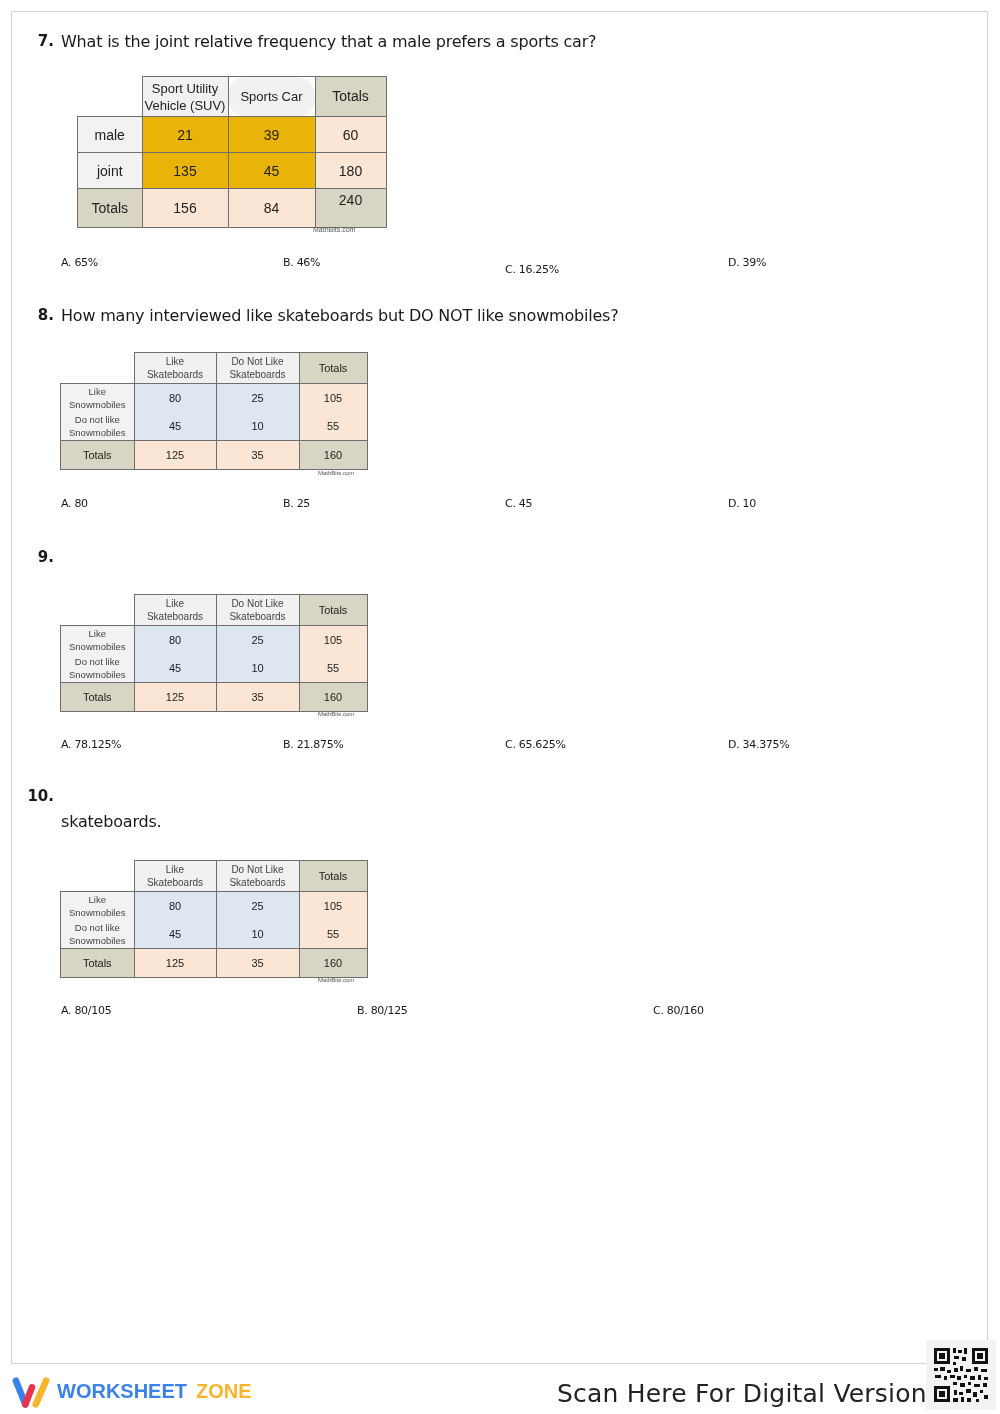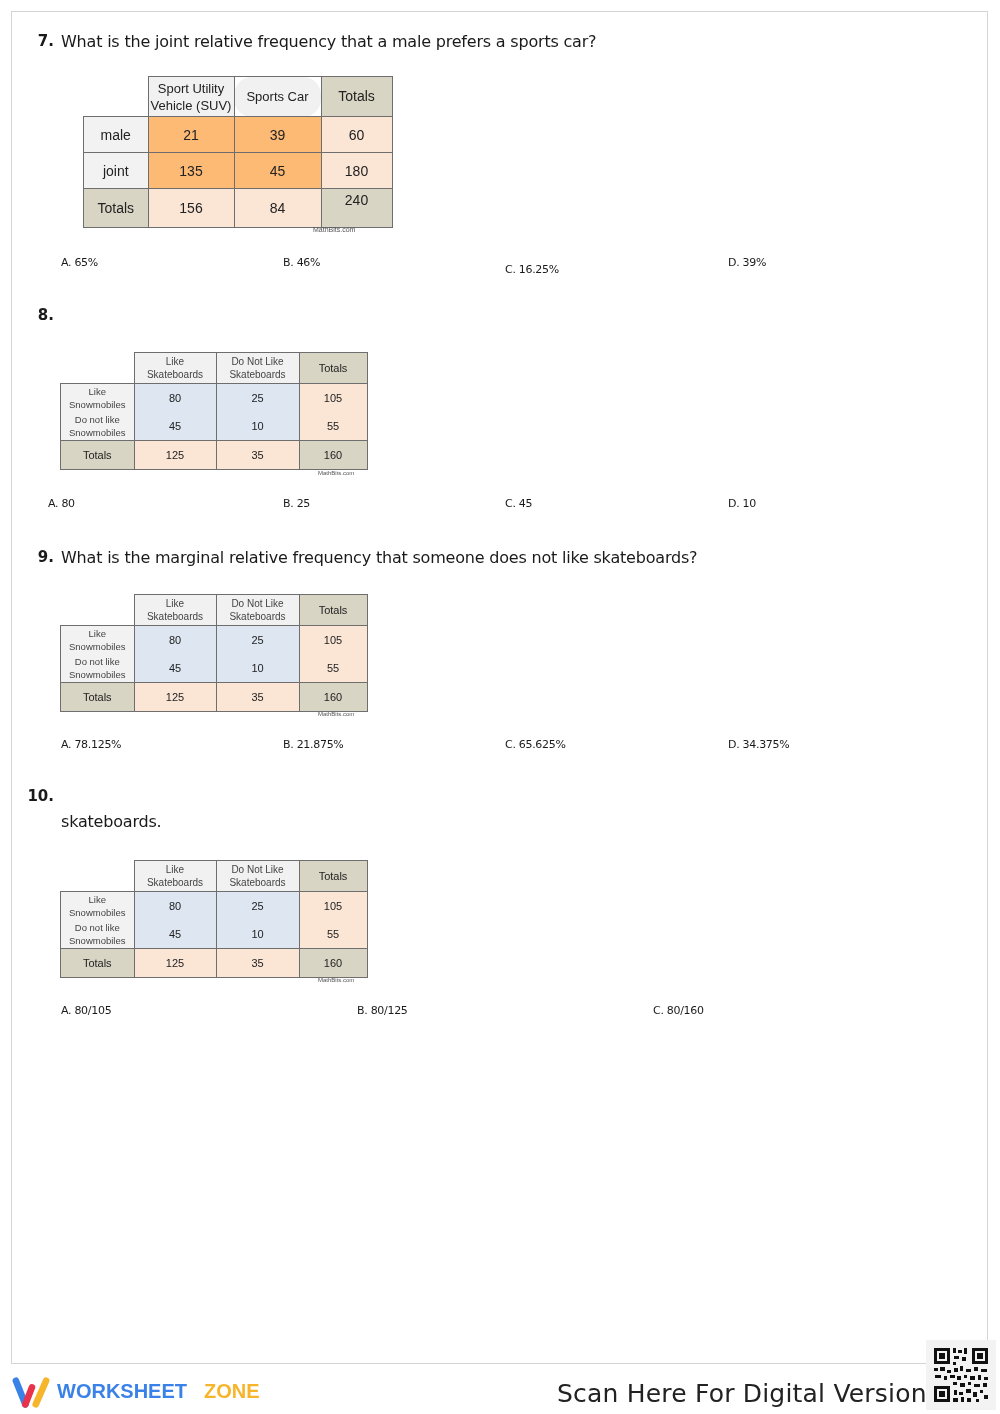--- a/index.html
+++ b/index.html
@@ -10,27 +10,27 @@
   .q { position: absolute; font-size: 16px; line-height: 25px; }
   .q .num { position: absolute; font-weight: bold; font-size: 15px; text-align: right; }
   .q .text { position: absolute; left: 61px; width: 800px; letter-spacing: -0.2px; }
   .ans { position: absolute; font-size: 11px; letter-spacing: -0.3px; }
 
   table.ct { position: absolute; border-collapse: collapse; font-family: "Liberation Sans", sans-serif; color: #222; }
   table.ct td { border: 1px solid #6e6e6e; text-align: center; padding: 0; }
   .c-blank { border: none !important; background: transparent; }
   .c-hdr { background: #f1f1f1; }
   .c-tot { background: #d8d5c4; }
-  .c-blue { background: #fdba74; }
+  .c-blue { background: #eab308; }
   .c-peach { background: #fbe6d6; }
   .c-row { background: #f2f2f2; }
   .c-blue2 { background: #dde6f1; }
   .mb { position: absolute; font-family: "Liberation Sans", sans-serif; font-size: 7px; color: #555; }
 
-  .t7 { left: 83px; top: 76px; font-size: 14px; }
+  .t7 { left: 77px; top: 76px; font-size: 14px; }
   .t7 td { height: 35px; }
   .t7 .hdr-row td { height: 39px; font-size: 13px; line-height: 17px; }
 
   .tsk { left: 60px; font-size: 11px; padding-left: 23px; }
   .tsk .hdr-row td { height: 30px; font-size: 10px; line-height: 13px; color: #444; }
   .tsk .body-row td { height: 28px; }
   .tsk .tot-row td { height: 28px; }
   .tsk .rh { font-size: 9.5px; line-height: 13px; color: #444; }
 
   .footer-logo { position: absolute; left: 10px; top: 1376px; height: 34px; }
@@ -87,20 +87,21 @@
 
 <div>
   <span class="ans" style="left:61px; top:256px;">A. 65%</span>
   <span class="ans" style="left:283px; top:256px;">B. 46%</span>
   <span class="ans" style="left:505px; top:263px;">C. 16.25%</span>
   <span class="ans" style="left:728px; top:256px;">D. 39%</span>
 </div>
 
 <div class="q" style="left:0; top:303px; width:1000px; height:26px;">
   <span class="num" style="left:30px; width:24px; top:0;">8.</span>
+  <span class="text" style="top:0;">How many interviewed like skateboards but DO NOT like snowmobiles?</span>
 </div>
 
 <table class="ct tsk" style="top:352px;">
   <tbody>
       <tr class="hdr-row">
     <td class="c-blank" style="width:73px;"></td>
     <td class="c-hdr" style="width:81px;">
       <span>Like</span><br><span>Skateboards</span>
     </td>
     <td class="c-hdr" style="width:82px;">
@@ -128,29 +129,28 @@
     <td class="c-tot">Totals</td>
     <td class="c-peach">125</td>
     <td class="c-peach">35</td>
     <td class="c-tot">160</td>
   </tr>
 </tbody>
   </table>
 <span class="mb" style="left:318px; top:470px; font-size:6px;">MathBits.com</span>
 
 <div>
-  <span class="ans" style="left:48px; top:497px;">A. 80</span>
+  <span class="ans" style="left:61px; top:497px;">A. 80</span>
   <span class="ans" style="left:283px; top:497px;">B. 25</span>
   <span class="ans" style="left:505px; top:497px;">C. 45</span>
   <span class="ans" style="left:728px; top:497px;">D. 10</span>
 </div>
 
 <div class="q" style="left:0; top:545px; width:1000px; height:26px;">
   <span class="num" style="left:30px; width:24px; top:0;">9.</span>
-  <span class="text" style="top:0;">What is the marginal relative frequency that someone does not like skateboards?</span>
 </div>
 
 <table class="ct tsk" style="top:594px;">
   <tbody>
       <tr class="hdr-row">
     <td class="c-blank" style="width:73px;"></td>
     <td class="c-hdr" style="width:81px;">
       <span>Like</span><br><span>Skateboards</span>
     </td>
     <td class="c-hdr" style="width:82px;">
@@ -242,21 +242,21 @@
   <span class="ans" style="left:357px; top:1004px;">B. 80/125</span>
   <span class="ans" style="left:653px; top:1004px;">C. 80/160</span>
 </div>
 
 <svg class="footer-logo" width="42" height="36" viewBox="0 0 42 36">
   <line x1="5" y1="5" x2="15" y2="30" stroke="#3b82e8" stroke-width="7" stroke-linecap="round"></line>
   <line x1="15" y1="30" x2="22" y2="12" stroke="#e8334a" stroke-width="7" stroke-linecap="round"></line>
   <line x1="26" y1="30" x2="37" y2="5" stroke="#f7b52b" stroke-width="7" stroke-linecap="round"></line>
 </svg>
 <div class="brand">
-  <span class="w">WORKSHEET</span><span class="z" style="margin-left:17px;">ZONE</span>
+  <span class="w">WORKSHEET</span><span class="z" style="margin-left:9px;">ZONE</span>
 </div>
 <div class="scan">Scan Here For Digital Version</div>
 <svg class="qr" viewBox="0 0 70 70">
   <rect x="0" y="0" width="70" height="70" fill="#f3f3f3"></rect>
   <g fill="#111">
     <rect x="8" y="8" width="16" height="16"></rect>
       <rect x="11" y="11" width="10" height="10" fill="#f3f3f3"></rect>
       <rect x="13" y="13" width="6" height="6"></rect>
     <rect x="46" y="8" width="16" height="16"></rect>
       <rect x="49" y="11" width="10" height="10" fill="#f3f3f3"></rect>

